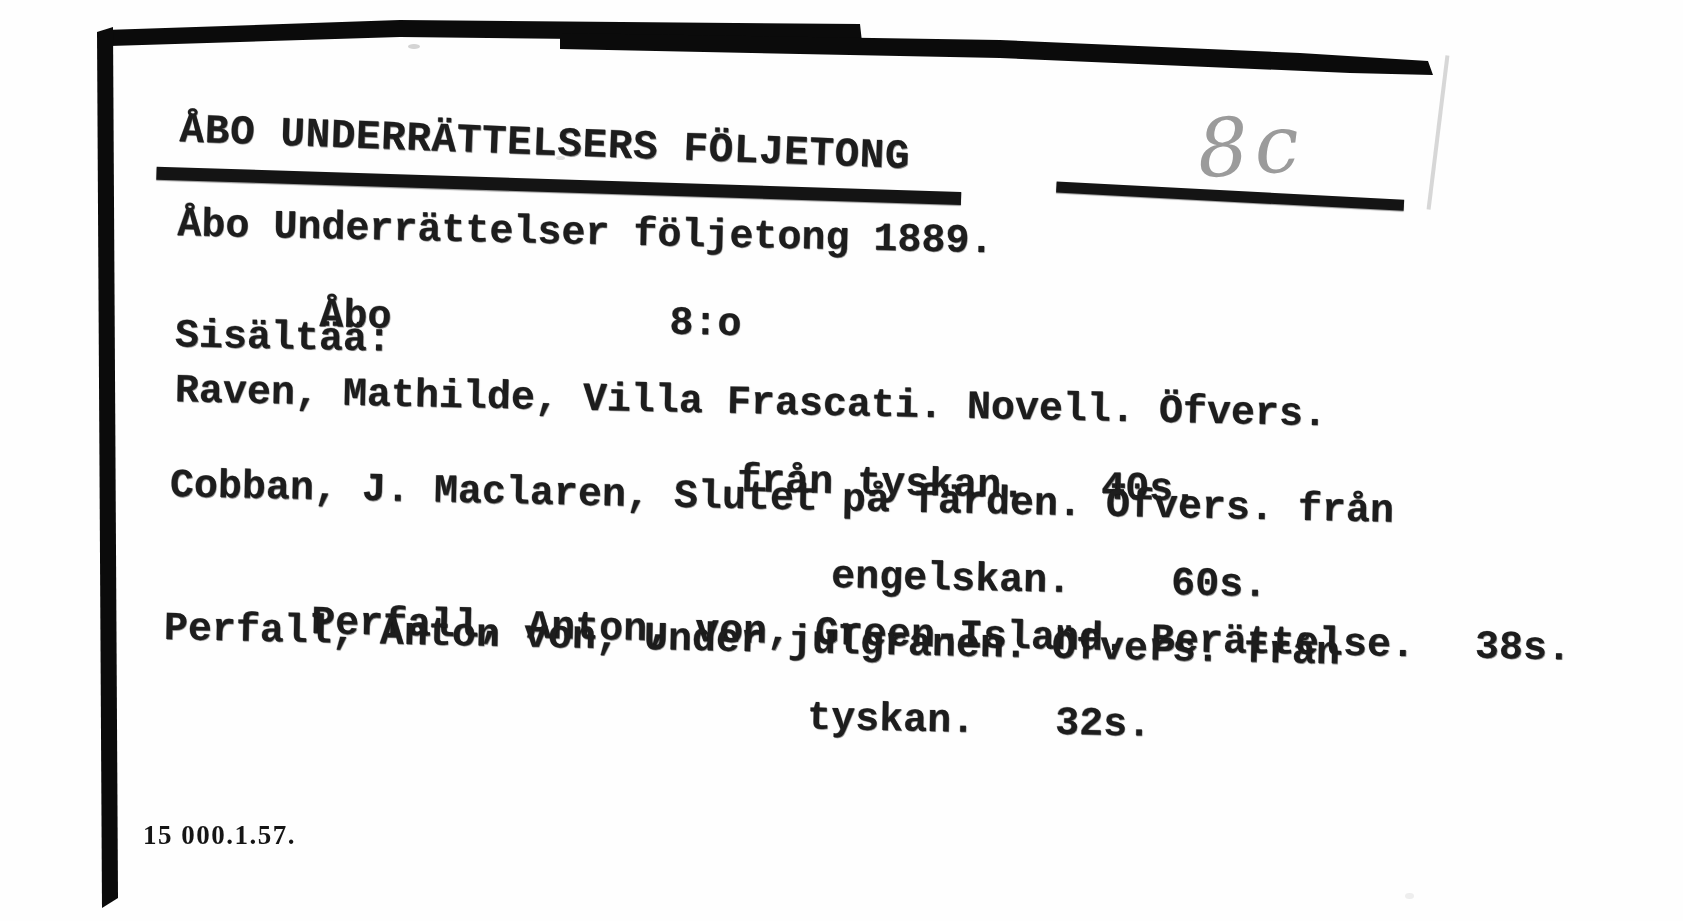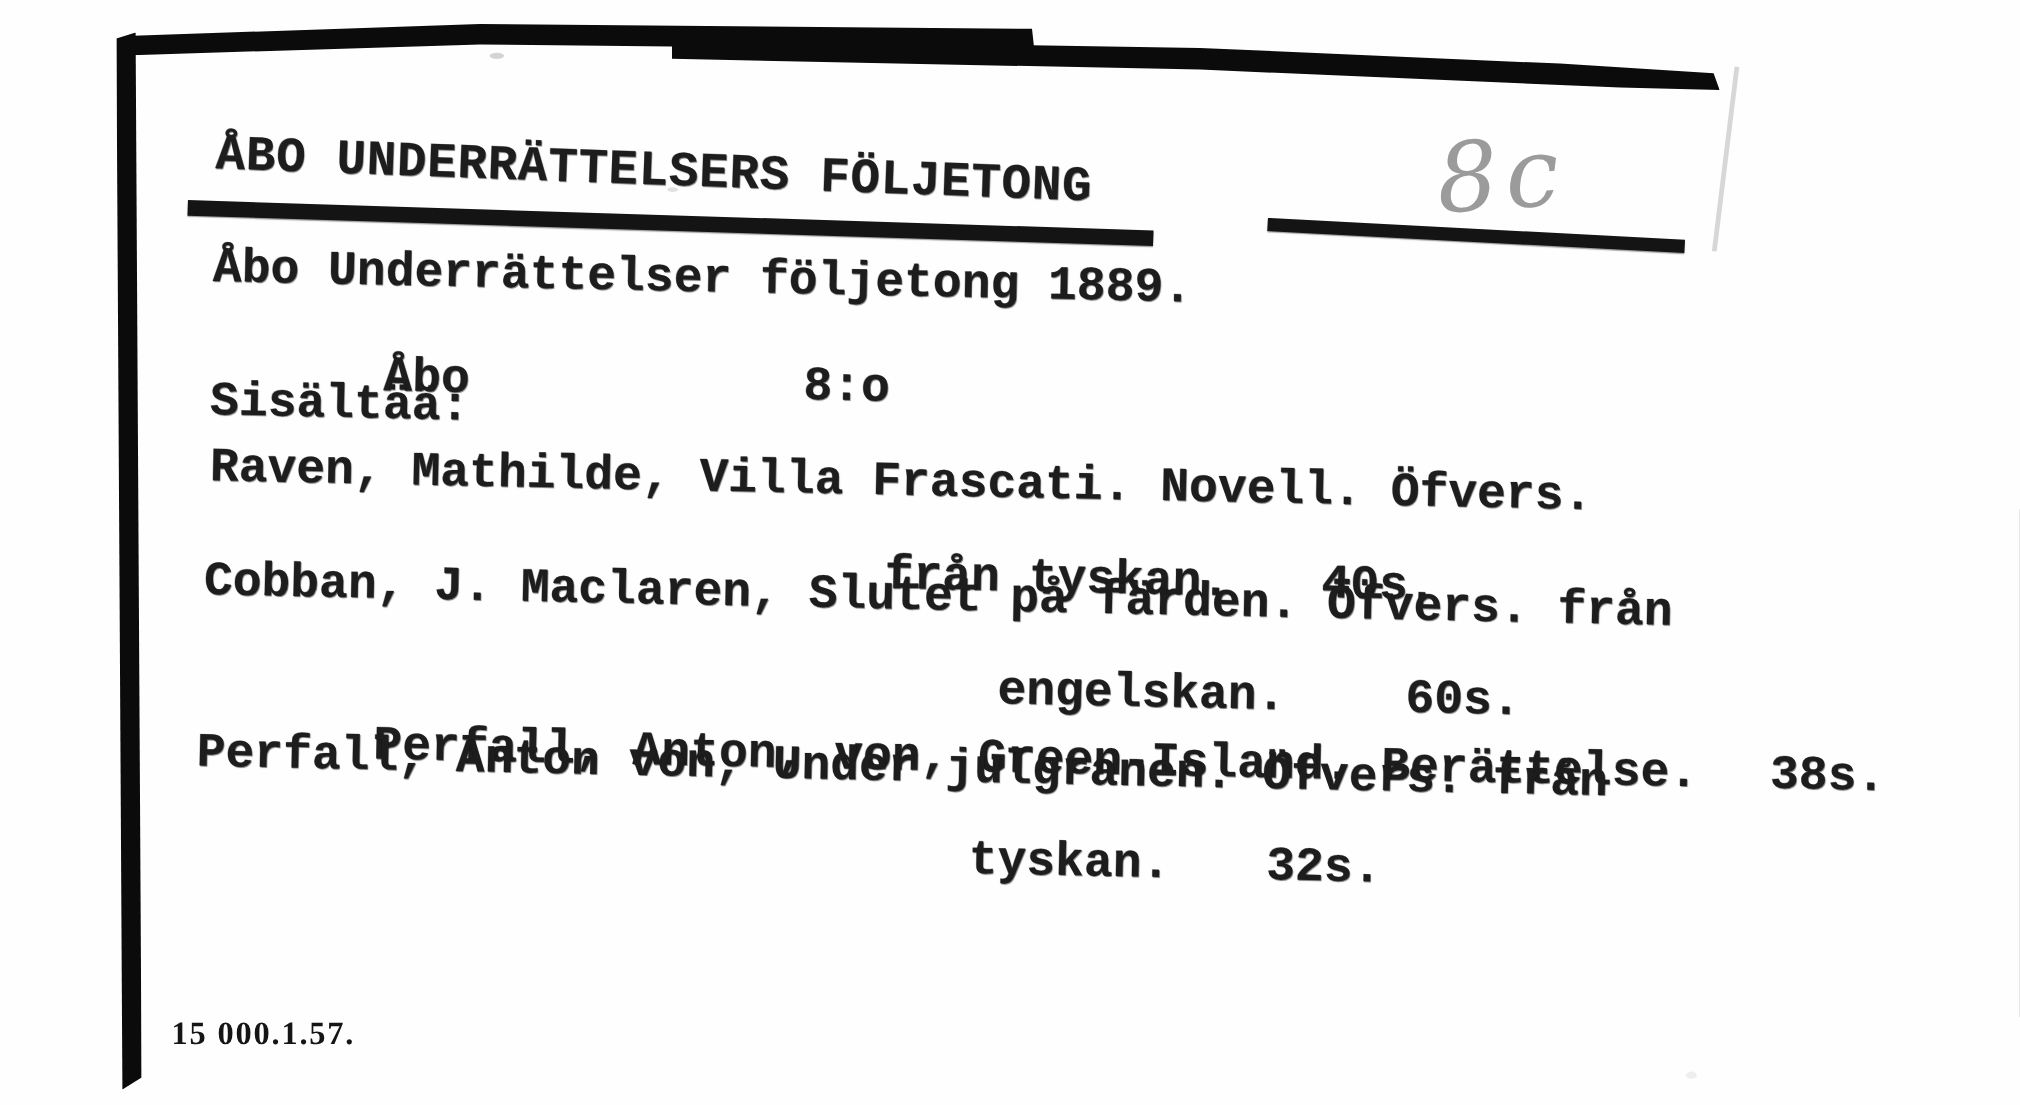--- a/index.html
+++ b/index.html
@@ -86,21 +86,20 @@
   .g100 { margin-left: 100px; }
   .gap-format { margin-left: 278px; }
   .catalog {
     position: absolute;
     left: 143px; top: 820px;
     font-family: "Liberation Serif", serif;
     font-weight: 700;
     font-size: 27px;
     letter-spacing: 1.5px;
     color: #151515;
-    margin-top: 26px;
   }
 </style>
 </head>
 <body>
 
 <div class="scan">
 
   <div class="artifact artifact-top-a"></div>
   <div class="artifact artifact-top-b"></div>
   <div class="artifact artifact-left"></div>

